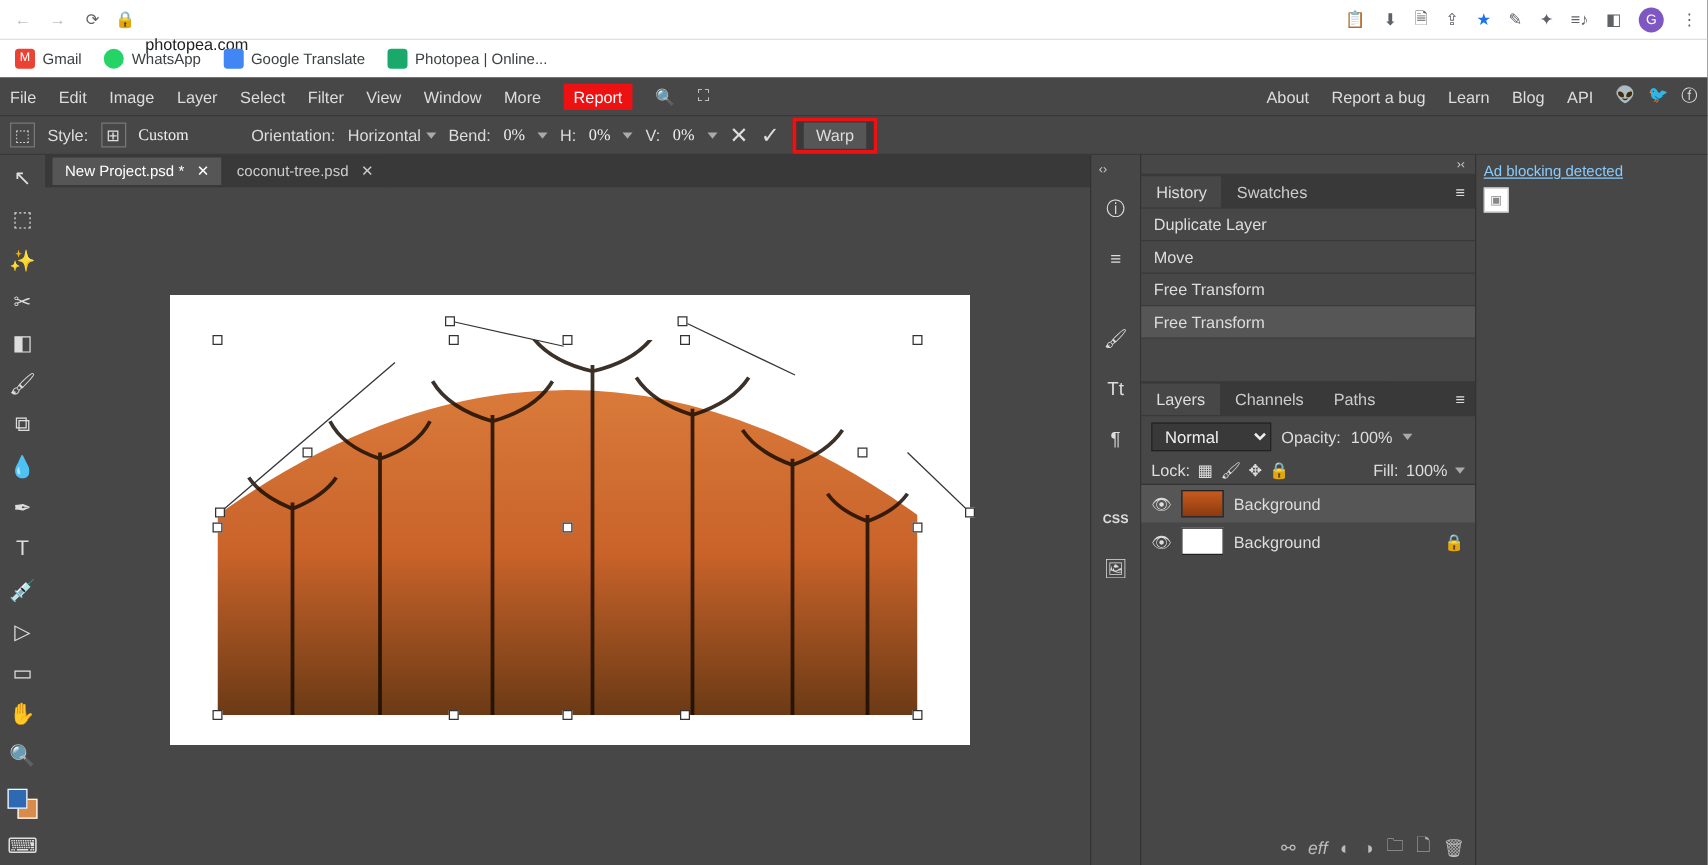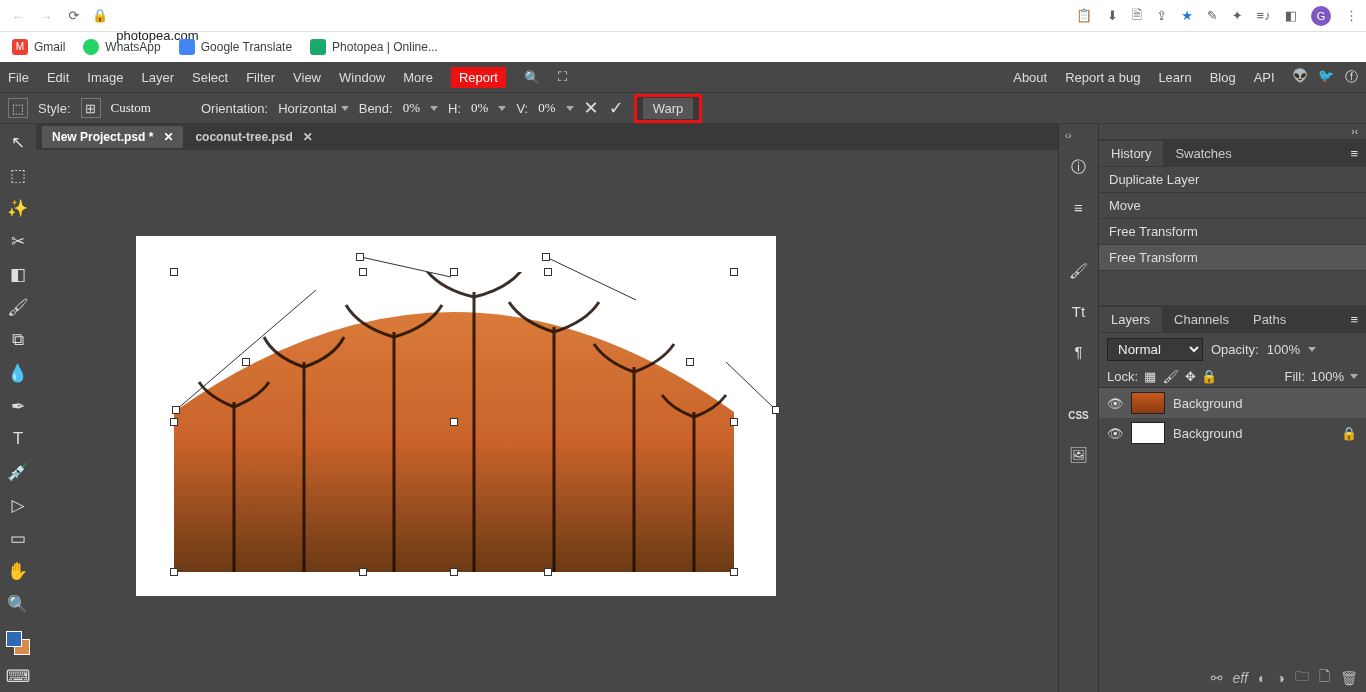--- a/index.html
+++ b/index.html
@@ -46,21 +46,21 @@
 
 .toolbar { width: 36px; background: #474747; display: flex; flex-direction: column; align-items: center; padding-top: 6px; gap: 9px; }
 .tool { width: 24px; height: 24px; display: flex; align-items: center; justify-content: center; cursor: pointer; color: #ddd; font-size: 17px; }
 .color-swatch { width: 24px; height: 24px; position: relative; margin-top: 6px; }
 .color-swatch .fg { position: absolute; width: 16px; height: 16px; background: #2d6ab3; top: 0; left: 0; border: 1px solid #fff; }
 .color-swatch .bg { position: absolute; width: 16px; height: 16px; background: #d88b4a; bottom: 0; right: 0; border: 1px solid #fff; }
 
 
 .doc-area { flex: 1; display: flex; flex-direction: column; min-width: 0; background: #474747; }
 .doc-tabs { height: 26px; display: flex; align-items: center; padding-left: 6px; gap: 2px; background: #393939; }
-.doc-tab { padding: 4px 10px; background: #565656; color: #fff; display: flex; gap: 10px; align-items: center; font-size: 12px; cursor: pointer; font-weight: bold; }
+.doc-tab { padding: 4px 10px; background: #565656; color: #fff; display: flex; gap: 10px; align-items: center; font-size: 12px; cursor: pointer; }
 .doc-tab.inactive { background: #393939; color: #ccc; }
 .doc-close { cursor: pointer; }
 .canvas-wrap { flex: 1; position: relative; background: #474747; overflow: hidden; }
 .canvas { position: absolute; left: 100px; top: 86px; width: 640px; height: 360px; background: #fff; }
 .image-placeholder { position: absolute; left: 138px; top: 122px; width: 560px; height: 300px; }
 .sunset-shape { width: 100%; height: 100%; }
 .handle { position: absolute; width: 8px; height: 8px; background: #fff; border: 1px solid #333; }
 .outer-handle { position: absolute; width: 8px; height: 8px; background: #fff; border: 1px solid #333; }
 
 
@@ -361,15 +361,19 @@
         <span>⚯</span>
         <span style="font-style:italic">eff</span>
         <span>◐</span>
         <span>◑</span>
         <span>🗀</span>
         <span>🗋</span>
         <span>🗑</span>
       </div>
     </div>
 
+    <div class="ad-side">
+      <div class="ad-link">Ad blocking detected</div>
+      <div class="ad-broken">▣</div>
+    </div>
 
   </div>
 </div>
 
 </body></html>

